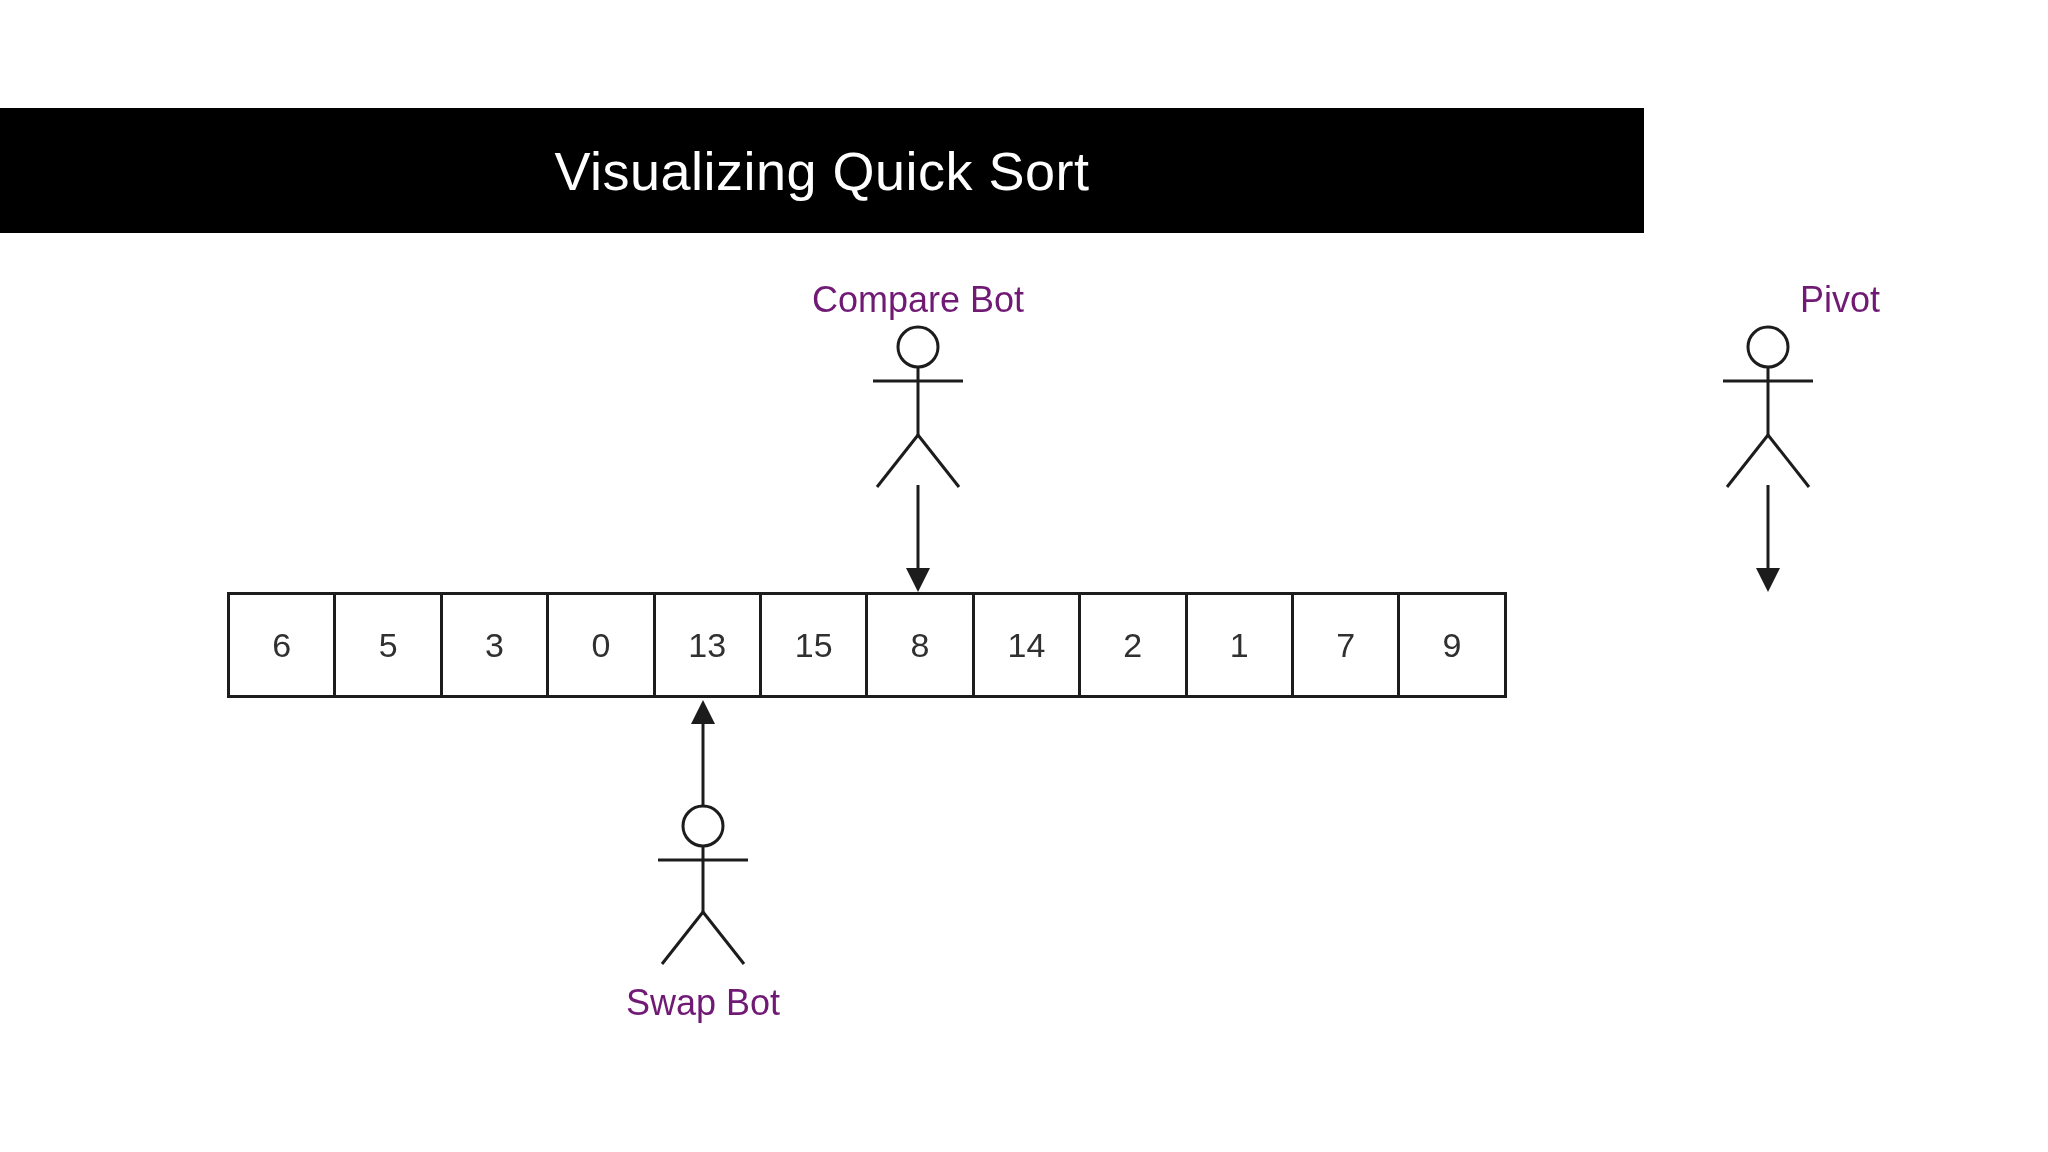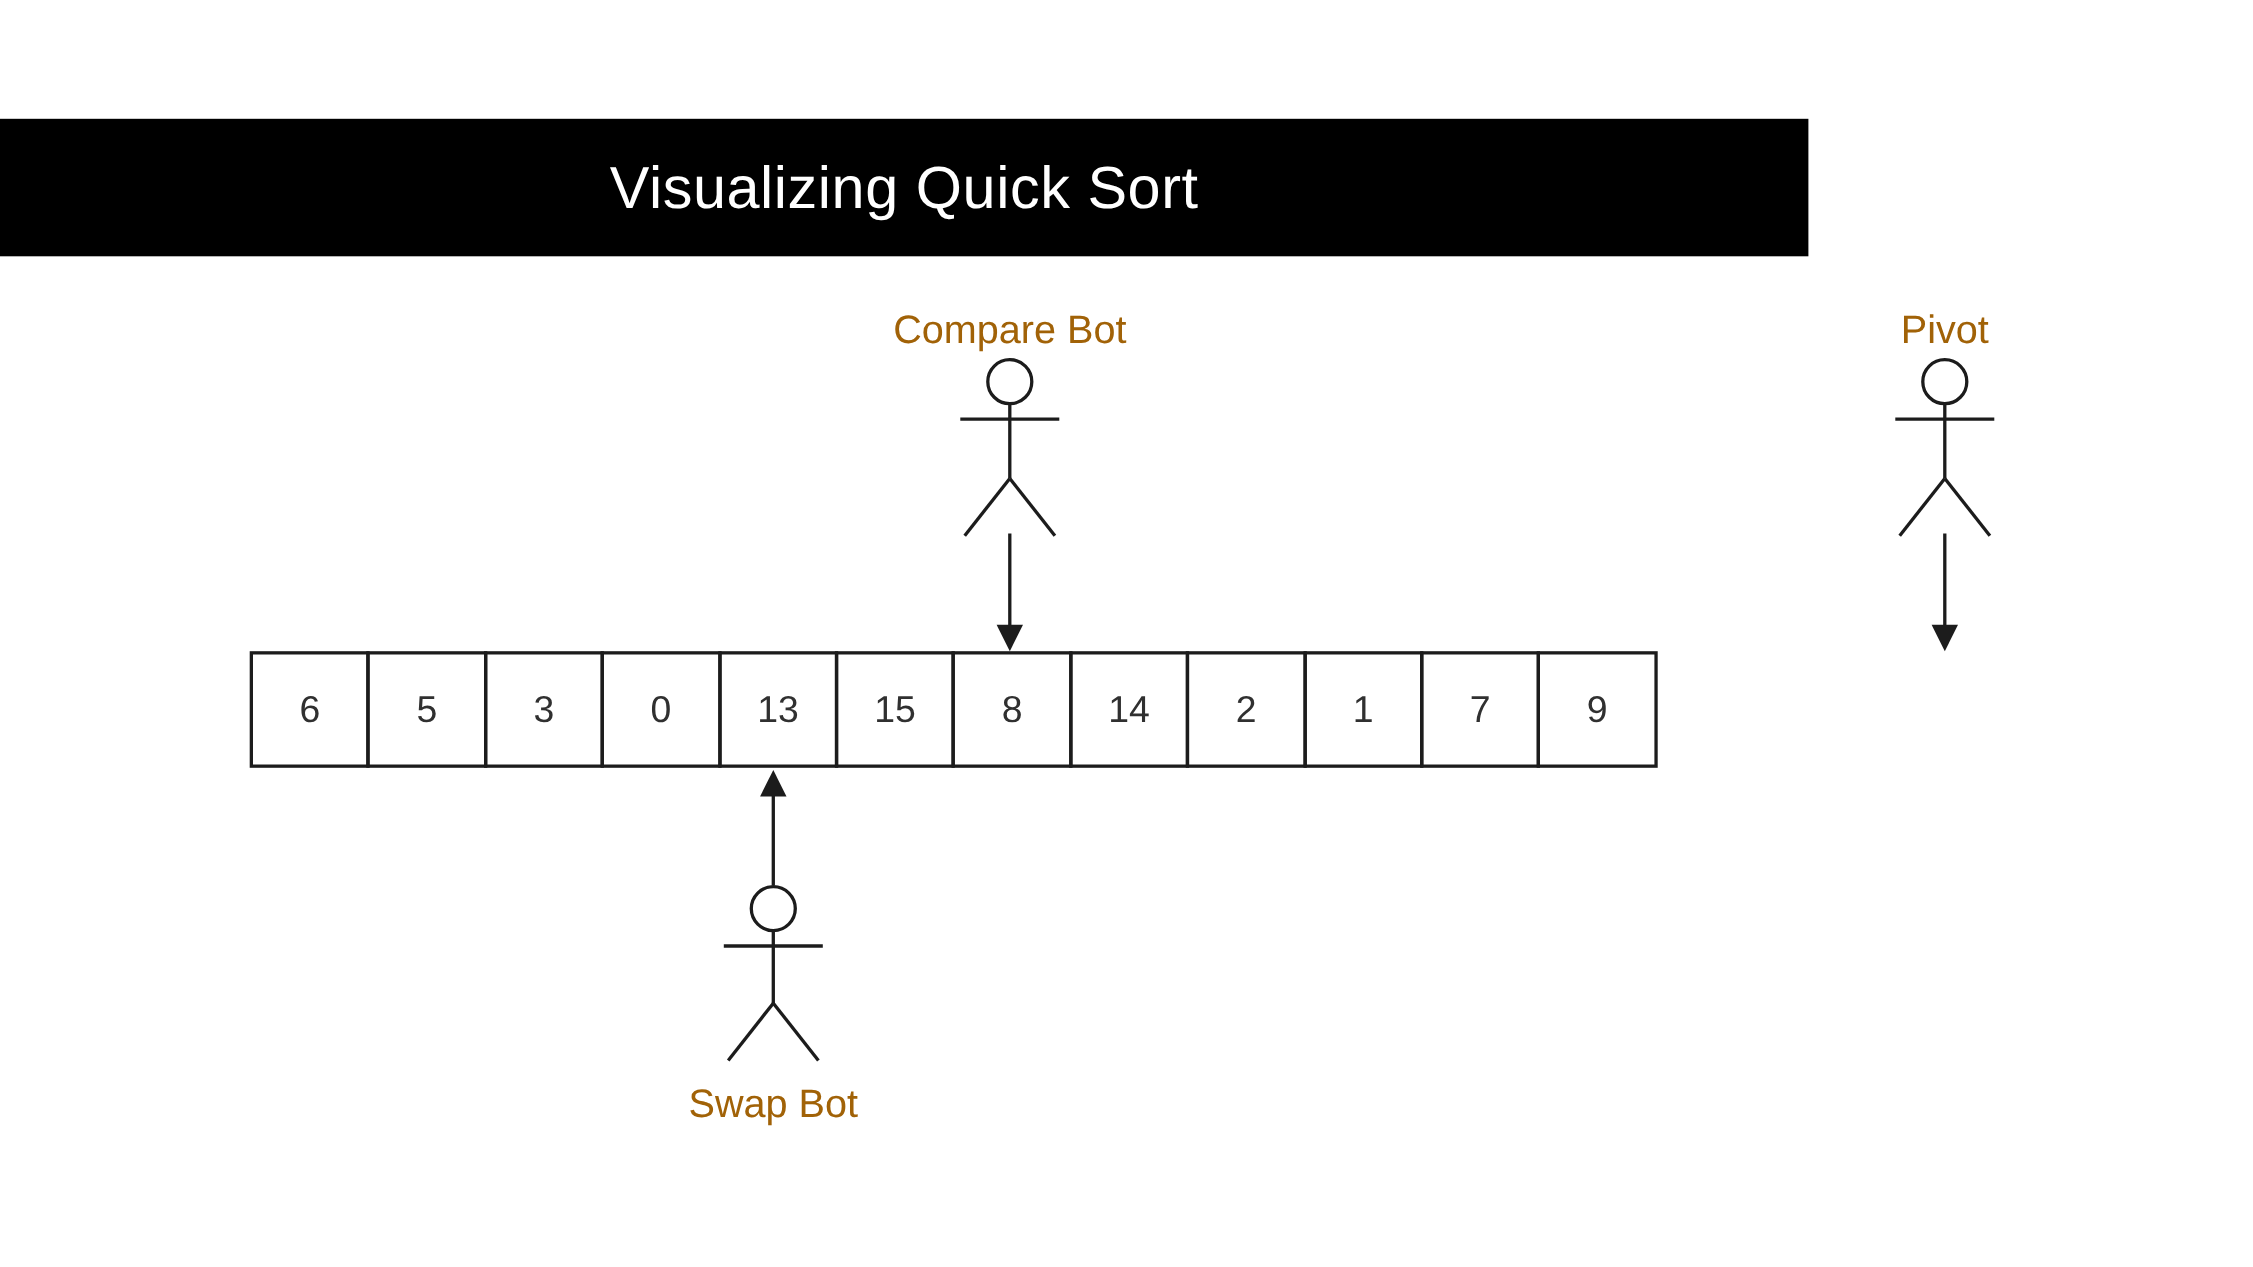--- a/index.html
+++ b/index.html
@@ -32,24 +32,24 @@
   .array-cell{
     box-sizing:border-box;
     width:109.4px;height:106px;margin-right:-3px;
     border:3px solid var(--line);
     display:flex;align-items:center;justify-content:center;
     font-size:34px;color:var(--cell-text);
     background:transparent;
   }
   .actor-label{
     position:absolute;width:400px;text-align:center;
-    font-size:36px;color:#a16207;line-height:38px;
+    font-size:36px;color:#701a75;line-height:38px;
   }
   .actor-label.compare{left:718px;top:281px;}
-  .actor-label.pivot{left:1568px;top:281px;}
+  .actor-label.pivot{left:1640px;top:281px;}
   .actor-label.swap{left:503px;top:984px;}
   .actor-figure{position:absolute;}
   .actor-figure.compare{left:853px;top:325px;}
   .actor-figure.pivot{left:1703px;top:325px;}
   .actor-figure.swap{left:638px;top:698px;}
   svg .stroke{stroke:var(--line);stroke-width:3;fill:none;}
   svg .fill{fill:var(--line);stroke:none;}
 </style>
 </head>
 <body>

